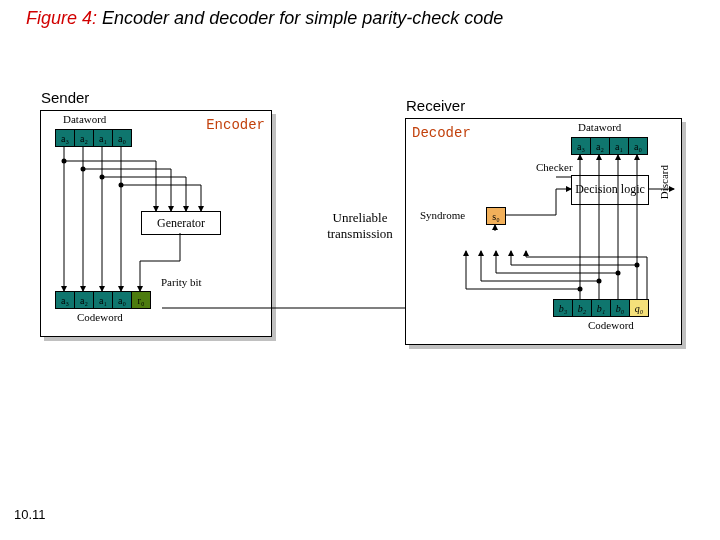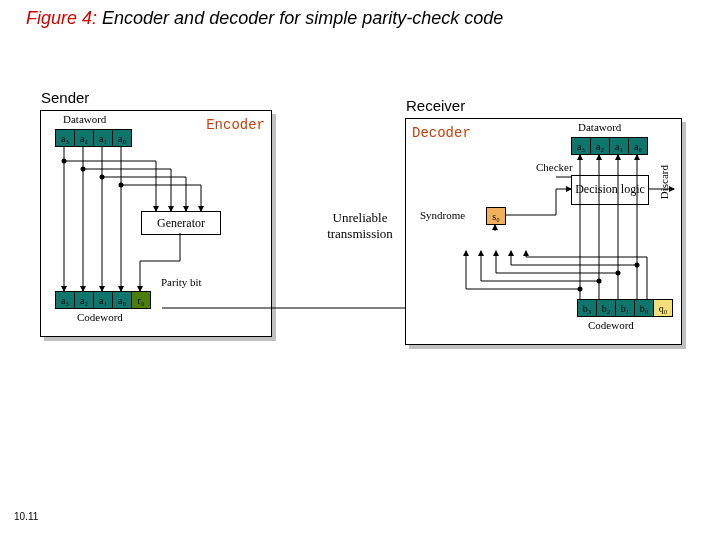--- a/index.html
+++ b/index.html
@@ -24,21 +24,21 @@
     color: #d10000;
     font-style: italic;
   }
   .title .rest {
     color: #000;
   }
   .footer {
     position: absolute;
     left: 14px;
     bottom: 18px;
-    font-size: 10px;
+    font-size: 13px;
     color: #000;
   }
   .diagram {
     position: absolute;
     top: 80px;
     left: 40px;
     width: 640px;
     height: 300px;
   }
   
@@ -212,21 +212,21 @@
     <div class="black-label" style="top:42px; left:130px;">Checker</div>
     <div class="box" style="top:56px; left:165px; width:76px; height:28px; line-height:1.1;">Decision logic</div>
     <div class="black-label" style="top:46px; left:252px; writing-mode:vertical-rl; transform:rotate(180deg);">Discard</div>
 
     <div class="black-label" style="top:90px; left:14px;">Syndrome</div>
     <div class="strip" style="top:88px; left:80px; width:18px;">
       <div class="cell orange">s₀</div>
     </div>
 
 
-    <div class="strip" style="top:180px; left:171px;">
+    <div class="strip" style="top:180px; left:147px;font-style:italic;">
       <div class="cell blue">b₃</div>
       <div class="cell blue">b₂</div>
       <div class="cell blue">b₁</div>
       <div class="cell blue">b₀</div>
       <div class="cell yellow">q₀</div>
     </div>
     <div class="black-label" style="top:200px; left:182px;">Codeword</div>
 
     <svg class="wires receiver-svg">
       <defs>

